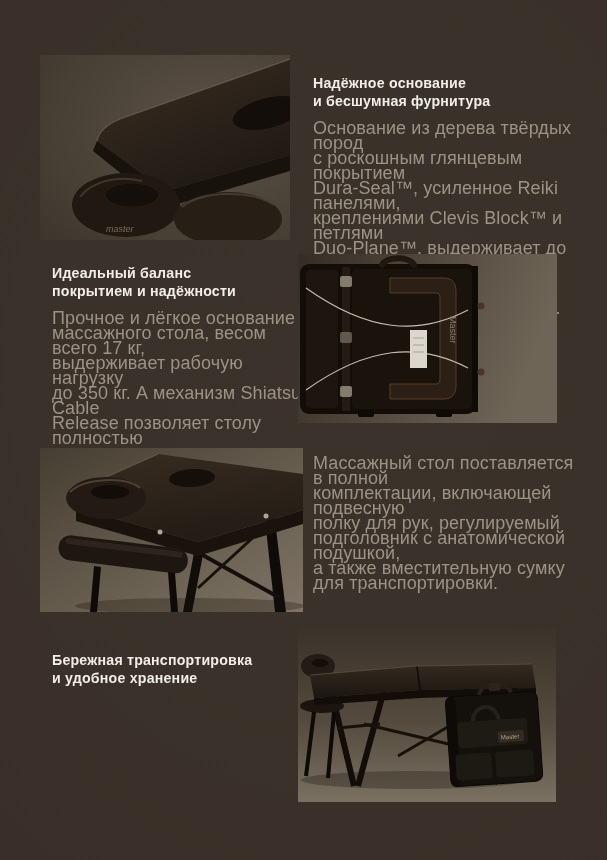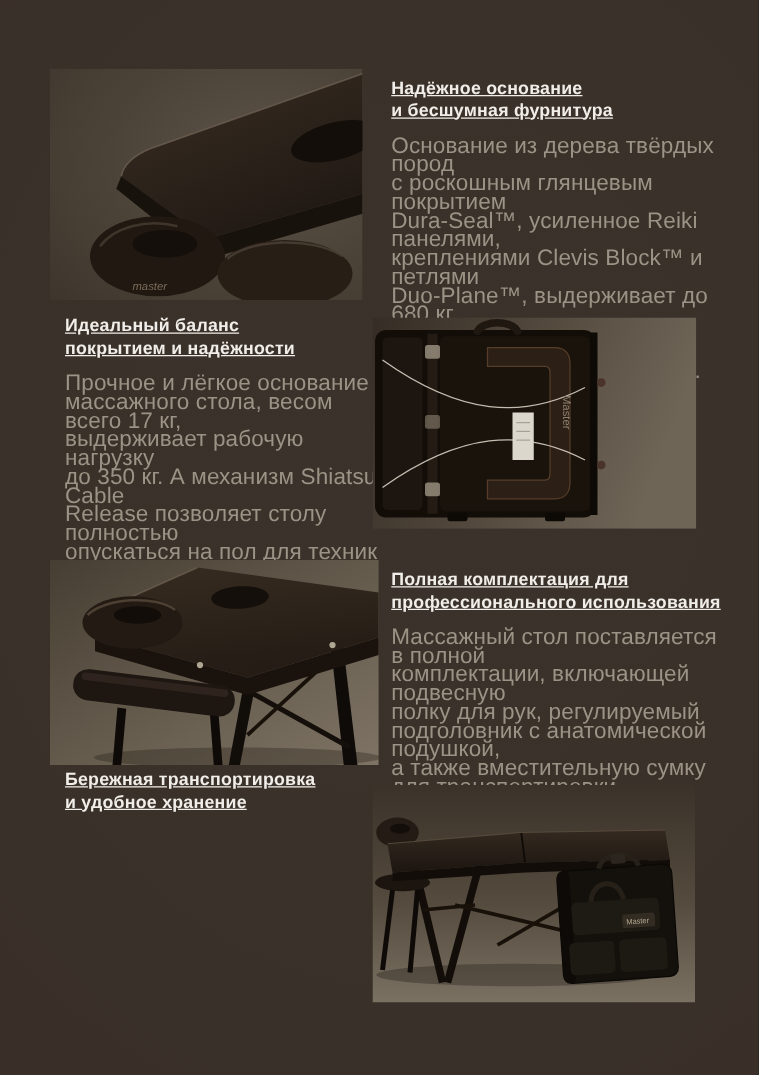--- a/index.html
+++ b/index.html
@@ -9,36 +9,36 @@
     margin:0 auto;
     background:radial-gradient(130% 110% at 55% 42%, #3b332b 0%, #392f28 70%, #362d27 100%);
     overflow:hidden;
     font-family:"Liberation Sans","DejaVu Sans",sans-serif;
   }
   .textblock{position:absolute;width:260px;}
   .heading{
     white-space:pre-line;
     font-size:14.2px;line-height:17.5px;
     font-weight:600;letter-spacing:.2px;
-    color:#f1eee9;margin:0 0 11px 0;text-decoration:underline;
+    color:#f1eee9;margin:12px 0 11px 0;
   }
   .body{
     white-space:pre-line;
     font-size:18px;line-height:15px;
     letter-spacing:.1px;
     color:#9c9285;margin:0;
   }
   .photo{position:absolute;display:block;}
   .p1{left:40px;top:55px;width:250px;height:185px;}
   .t1{left:313px;top:63px;}
   .t2{left:52px;top:253px;}
   .p2{left:298px;top:254px;width:259px;height:169px;}
   .p3{left:40px;top:448px;width:263px;height:164px;}
   .t3{left:313px;top:456px;width:268px;}
-  .t4{left:52px;top:616px;}
+  .t4{left:52px;top:640px;}
   .p4{left:298px;top:628px;width:258px;height:174px;}
 </style>
 </head>
 <body>
 
 <div id="canvas">
 
   <svg class="photo p1" viewBox="0 0 250 185">
     <defs>
       <radialGradient id="g1bg" cx="68%" cy="40%" r="90%">
@@ -149,22 +149,20 @@
     <ellipse cx="70" cy="44" rx="19" ry="7" fill="#120d09"></ellipse>
     <g transform="rotate(7 85 108)">
       <rect x="18" y="94" width="130" height="25" rx="12" fill="#1e1711"></rect>
       <rect x="24" y="97" width="118" height="6" rx="3" fill="#332820" opacity="0.8"></rect>
     </g>
     <polygon points="54,118 61,119 57,164 50,164" fill="#0e0a07"></polygon>
     <polygon points="128,124 135,125 138,164 131,164" fill="#0e0a07"></polygon>
   </svg>
 
   <div class="textblock t3">
-    <h2 class="heading">Полная комплектация для
-профессионального использования</h2>
     <p class="body">Массажный стол поставляется в полной
 комплектации, включающей подвесную
 полку для рук, регулируемый
 подголовник с анатомической подушкой,
 а также вместительную сумку
 для транспортировки.</p>
   </div>
 
   <div class="textblock t4">
     <h2 class="heading">Бережная транспортировка

